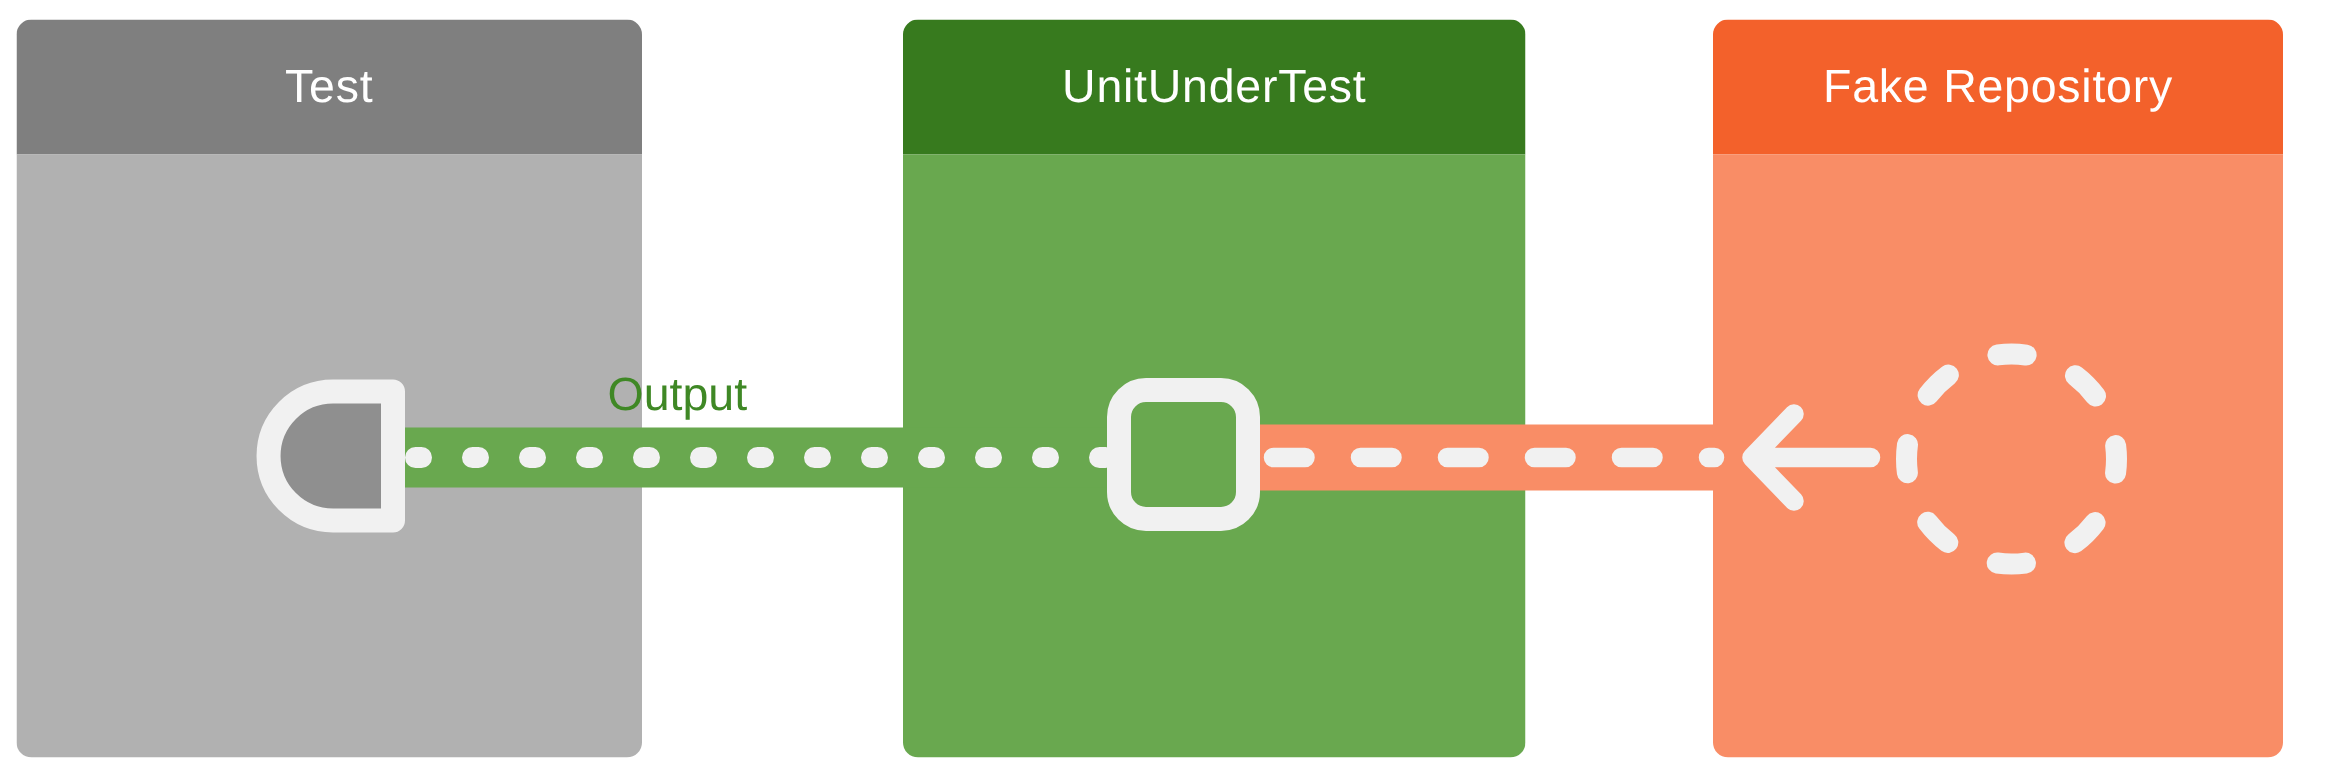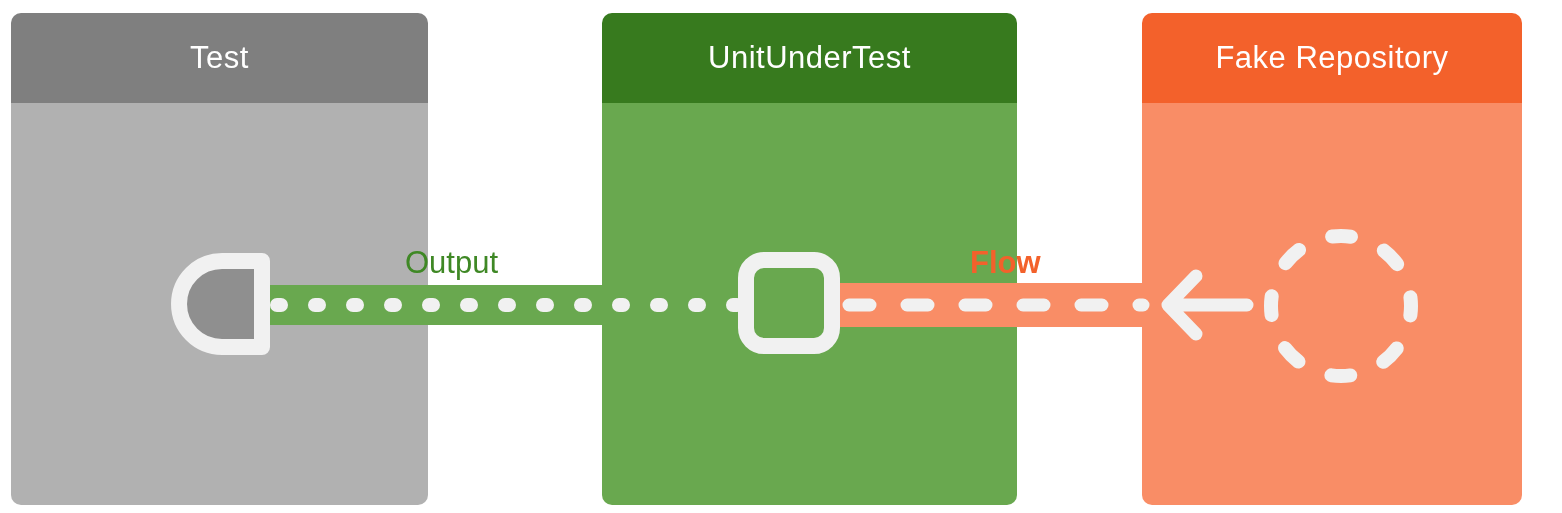--- a/index.html
+++ b/index.html
@@ -104,15 +104,14 @@
     <path d="M 262 261 H 222 A 43 43 0 0 0 222 347 H 262 V 261 Z" style="fill:var(--port-gray); stroke:var(--stroke-white)" stroke-width="16" stroke-linejoin="round"></path>
 
     <rect x="746" y="260" width="86" height="86" rx="18" style="fill:var(--uut-body); stroke:var(--stroke-white)" stroke-width="16"></rect>
 
     <path d="M 1247 305 H 1174 M 1196 276 L 1168 305 L 1196 334" fill="none" style="stroke:var(--stroke-white)" stroke-width="13" stroke-linecap="round" stroke-linejoin="round"></path>
 
     <circle cx="1341" cy="306" r="70" fill="none" style="stroke:var(--stroke-white)" stroke-width="14" stroke-linecap="round" stroke-dasharray="19 35.98" stroke-dashoffset="9.5"></circle>
   </svg>
 
   <div class="conn-label" id="output-label">Output</div>
-  <div class="conn-label" id="flow-label">Flow</div>
 
 </div>
 
 </body></html>

